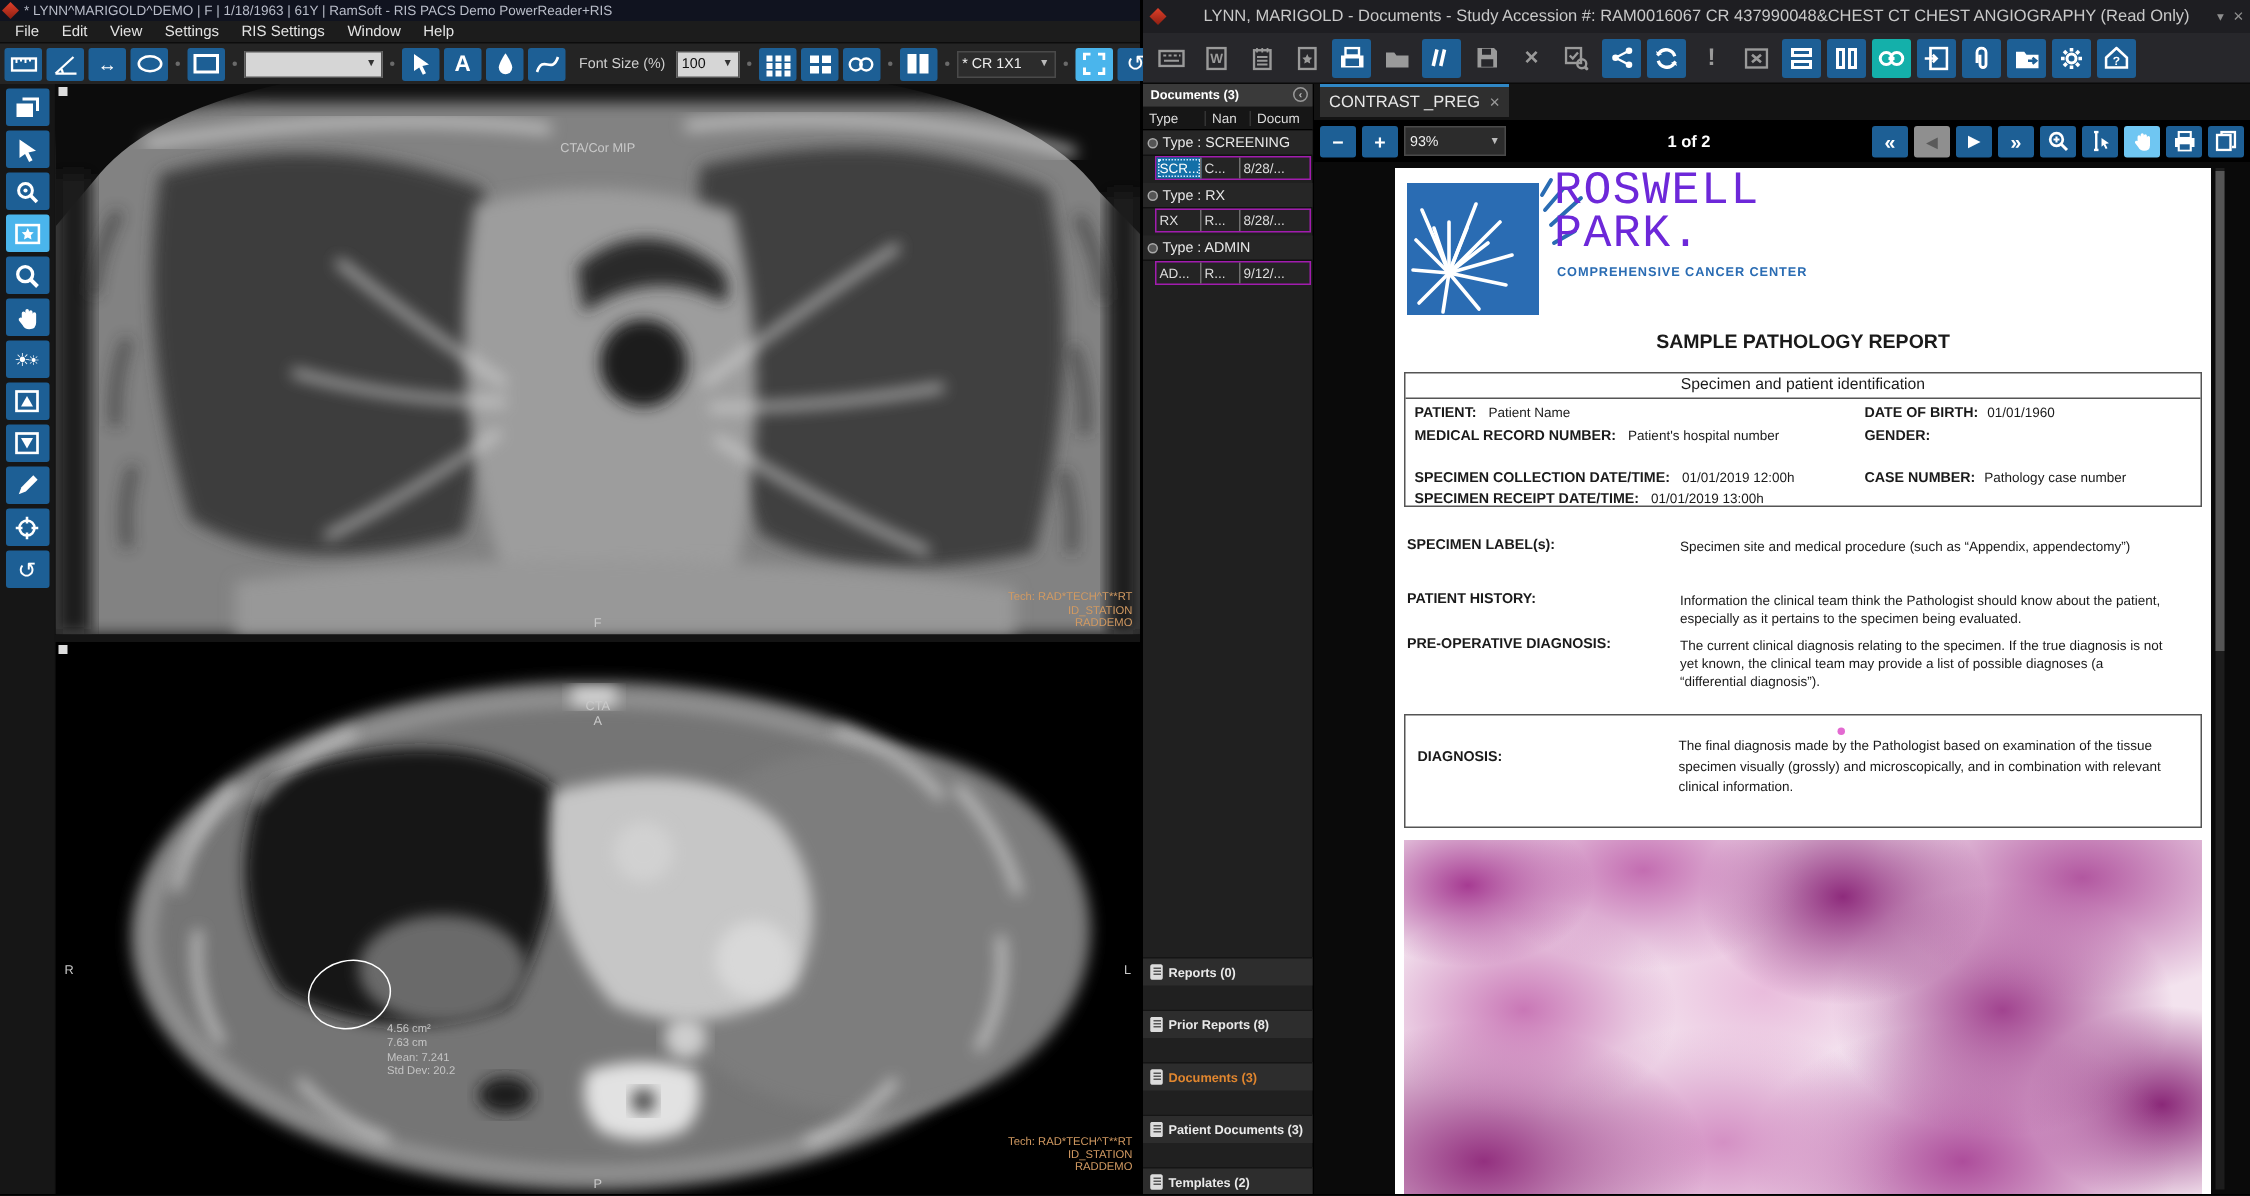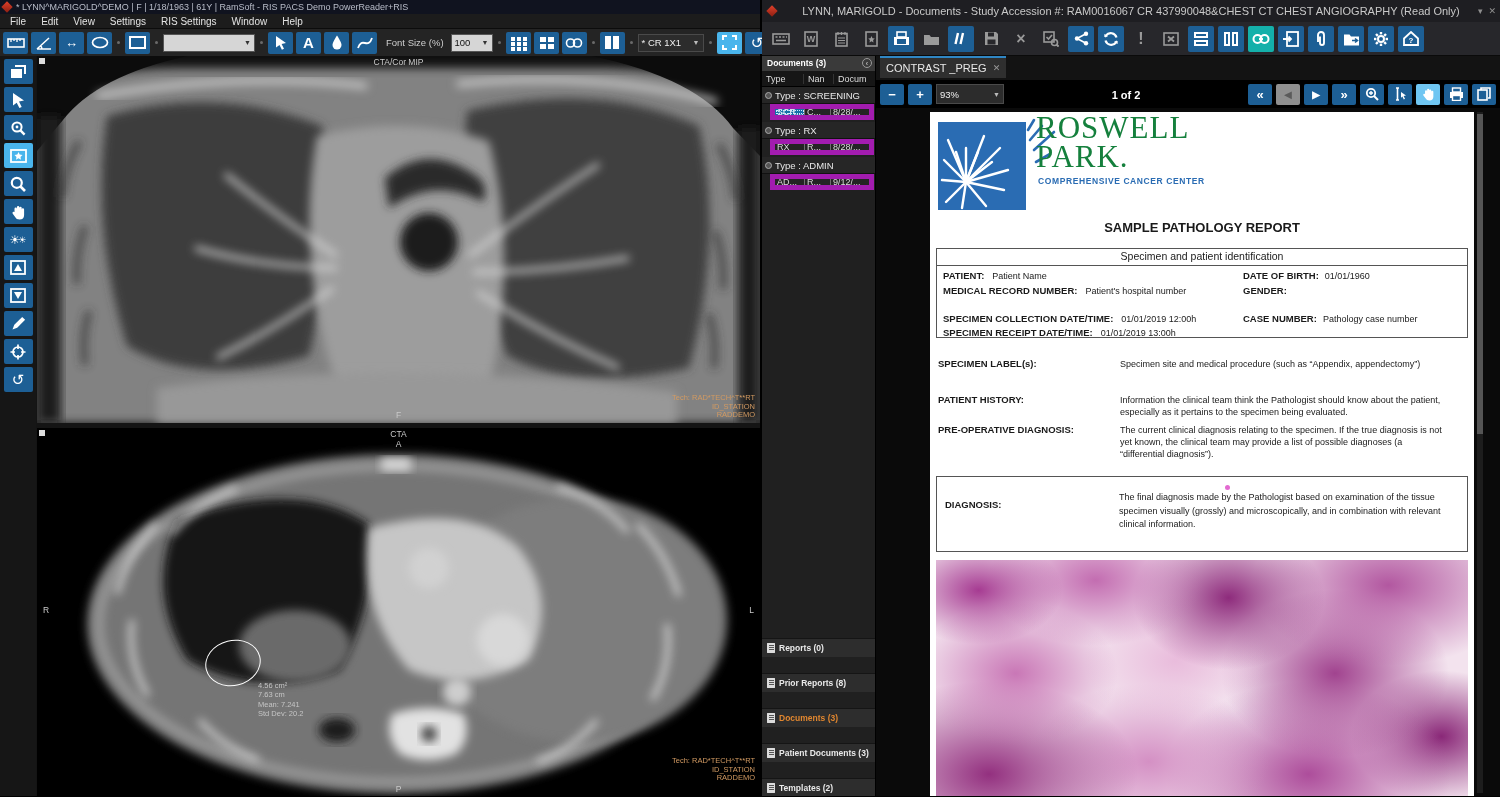--- a/index.html
+++ b/index.html
@@ -29,21 +29,21 @@
   .side-tools{position:absolute;left:0;top:56px;width:36px;height:741px;background:#161616;display:flex;
               flex-direction:column;align-items:center;gap:3px;padding-top:3px;box-sizing:border-box;}
   .sbtn{width:29px;height:25px;background:#1d5f95;border-radius:2px;color:#fff;display:flex;align-items:center;
         justify-content:center;font-size:14px;flex:0 0 auto;}
   .sbtn.hl{background:#4ab5ec;}
   
   .vp{position:absolute;background:#060606;overflow:hidden;}
   .vp-top{left:37px;top:56px;width:723px;height:367px;}
   .vp-bot{left:37px;top:428px;width:723px;height:369px;}
   .vp svg{position:absolute;inset:0;width:100%;height:100%;}
-  .ov{position:absolute;color:#c9c9c9;font-size:8.5px;line-height:1.15;z-index:3;}
+  .ov{position:absolute;color:#c9c9c9;font-size:8.5px;line-height:1.15;z-index:3;margin-top:36px;}
   .ov.tech{color:#d29a62;text-align:right;font-size:7.5px;}
   .ov.center{left:0;right:0;text-align:center;}
   .cornersq{position:absolute;left:2px;top:2px;width:6px;height:6px;background:#ddd;z-index:3;}
   .roi-ellipse{position:absolute;left:168px;top:212px;width:54px;height:44px;border:1.6px solid #fff;
                border-radius:50%;transform:rotate(-14deg);z-index:3;}
   .meas{position:absolute;left:221px;top:253px;color:#c5c5c5;font-size:7.5px;line-height:1.25;z-index:3;}
   
   .rw{position:absolute;left:762px;top:0;width:738px;height:797px;background:#141414;}
   .rw-title{position:absolute;left:0;top:0;right:0;height:22px;background:#1e1e22;color:#c9c9c9;font-size:11px;
             line-height:22px;text-align:center;white-space:nowrap;overflow:hidden;}
@@ -63,21 +63,21 @@
                  color:#bbb;font-size:7px;line-height:9px;text-align:center;box-sizing:border-box;}
   .docs-cols{height:15px;background:#161616;display:flex;color:#ddd;font-size:9px;align-items:center;
              border-bottom:1px solid #000;}
   .docs-cols span{padding-left:4px;}
   .dc-type{width:42px;border-right:1px solid #333;box-sizing:border-box;}
   .dc-nan{width:30px;border-right:1px solid #333;box-sizing:border-box;}
   .dc-doc{flex:1;}
   .grp{height:16px;display:flex;align-items:center;background:#262626;color:#e8e8e8;font-size:9.5px;
        border-bottom:1px solid #111;padding-left:3px;}
   .grp .rad{width:7px;height:7px;border:1.5px solid #aaa;border-radius:50%;margin-right:3px;background:#555;box-sizing:border-box;}
-  .drow{height:16px;display:flex;background:#242424;border:5px solid #a21caf;box-sizing:border-box;
+  .drow{height:16px;display:flex;background:#242424;border:1px solid #a21caf;box-sizing:border-box;
         margin:0 1px 2px 8px;font-size:9px;color:#ddd;align-items:stretch;}
   .drow .c{display:flex;align-items:center;padding-left:2px;border-right:1px solid #6f6f6f;box-sizing:border-box;overflow:hidden;white-space:nowrap;}
   .c-type{width:30px;}
   .c-nan{width:26px;}
   .c-doc{flex:1;border-right:none !important;}
   .c.sel{background:#1470a8;color:#fff;outline:1px dotted #cfe8ff;outline-offset:-2px;}
   .docs-bottom{position:absolute;left:0;right:0;bottom:0;}
   .dbi{height:18px;background:#2d2d2d;border-top:1px solid #151515;display:flex;align-items:center;gap:4px;
        padding-left:5px;color:#e9e9e9;font-size:8.5px;font-weight:bold;margin-top:16px;}
   .dbi.active{color:#e0862f;}
@@ -99,22 +99,22 @@
   .pbtn.hl{background:#6fc6f2;}
   .pageind{color:#fff;font-size:11px;font-weight:bold;}
   .docarea{position:absolute;left:0;top:52px;right:0;bottom:0;background:#0a0a0a;overflow:hidden;}
   .vsb{position:absolute;right:17px;top:4px;width:6px;bottom:4px;background:#1d1d1d;}
   .vsb .thumb{position:absolute;left:0;top:2px;width:6px;height:320px;background:#555;}
   .splitter{position:absolute;left:114px;top:56px;width:3px;bottom:0;background:#060606;}
   .splitter .knob{position:absolute;left:0;top:365px;width:3px;height:26px;background:#8a8a8a;}
   
   .page{position:absolute;left:54px;top:4px;width:544px;height:700px;background:#fff;color:#1a1a1a;}
   .logoblock{position:absolute;left:8px;top:6px;width:420px;height:96px;}
-  .orgname{position:absolute;left:98px;top:-4px;font-family:Liberation Serif, serif;font-size:31px;
-           line-height:.92;color:#15803d;letter-spacing:1px;}
+  .orgname{position:absolute;left:98px;top:-4px;font-family:Liberation Mono, monospace;font-size:31px;
+           line-height:.92;color:#6d28d9;letter-spacing:1px;}
   .orgsub{position:absolute;left:100px;top:58px;font-size:8.5px;font-weight:bold;color:#2a6cb3;letter-spacing:.6px;}
   .rtitle{position:absolute;left:0;right:0;top:108px;text-align:center;font-size:13px;font-weight:bold;}
   .idtable{position:absolute;left:6px;right:6px;top:136px;height:90px;border:1px solid #555;box-sizing:border-box;}
   .idhead{height:15px;border-bottom:1px solid #555;text-align:center;font-size:10.5px;padding-top:1px;}
   .idrow{position:absolute;left:6px;right:4px;display:flex;font-size:9px;}
   .idrow b{font-size:9.5px;}
   .lcol{width:300px;display:flex;gap:8px;align-items:baseline;}
   .rcol{flex:1;display:flex;gap:6px;align-items:baseline;}
   .sect{position:absolute;left:8px;right:8px;display:flex;font-size:9px;line-height:1.35;}
   .sect b{width:182px;flex:0 0 auto;font-size:9.5px;}

